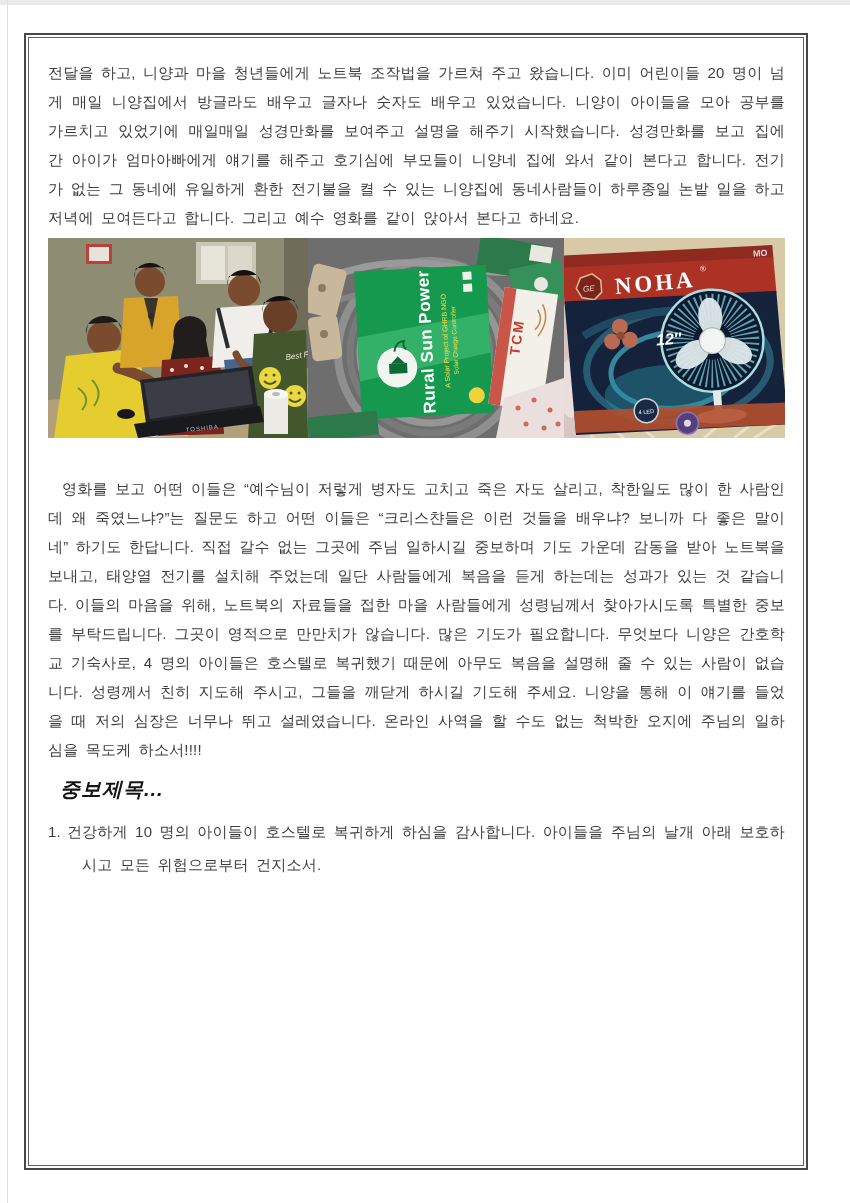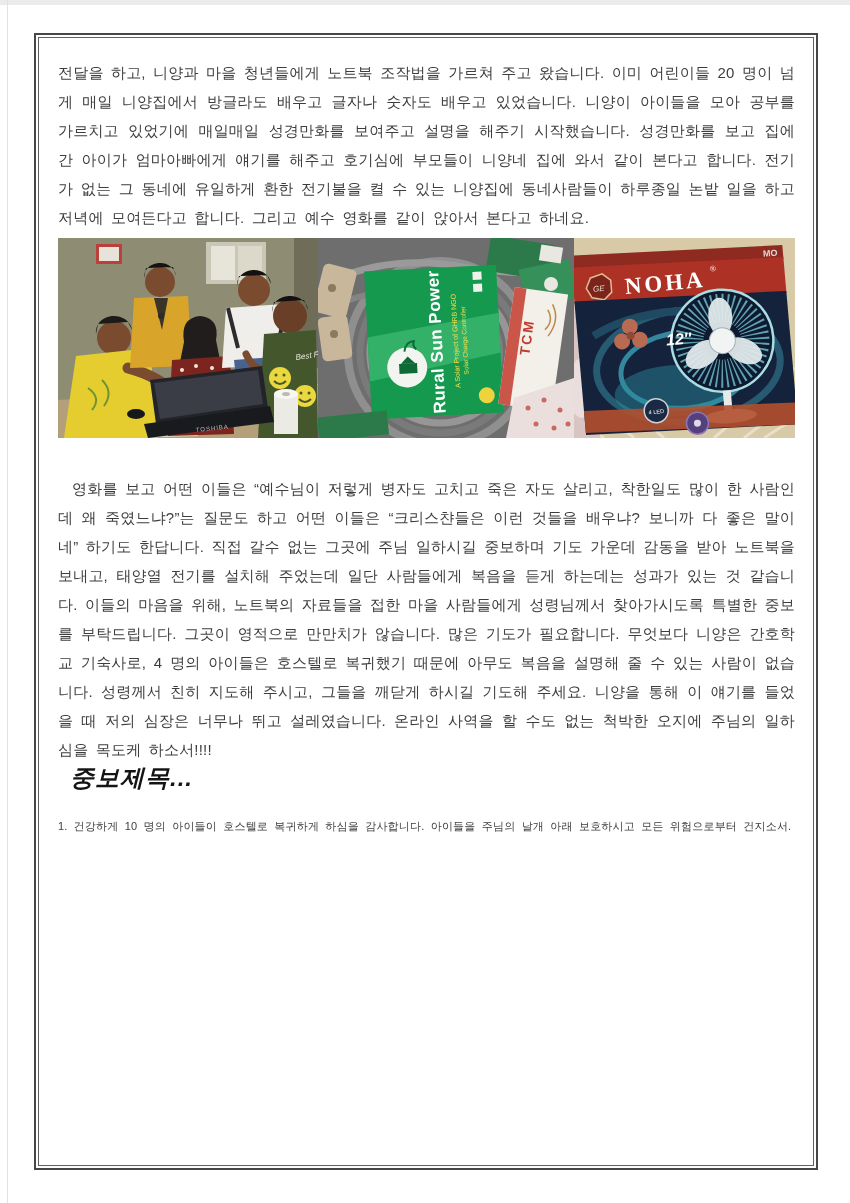--- a/index.html
+++ b/index.html
@@ -3,41 +3,41 @@
 <meta charset="utf-8">
 <style>
   html,body{margin:0;padding:0;}
   body{
     width:850px;height:1203px;position:relative;background:#ffffff;
     font-family:"Liberation Sans", sans-serif;color:#3d3d3d;overflow:hidden;
   }
   .top-strip{position:absolute;top:0;left:0;width:850px;height:5px;background:#ebebeb;}
   .left-edge-line{position:absolute;top:0;left:7px;width:1px;height:1203px;background:#e2e2e2;}
   .frame{
-    position:absolute;left:34px;top:33px;width:784px;height:1137px;
+    position:absolute;left:24px;top:33px;width:784px;height:1137px;
     border:2px solid #474747;padding:2px;box-sizing:border-box;background:#fff;
   }
   .frame-inner{
     border:1px solid #5f5f5f;width:100%;height:100%;box-sizing:border-box;
     padding:20px 18px 0 19px;overflow:hidden;
   }
   .para{
     margin:0;font-size:15px;line-height:29px;text-align:justify;
     word-spacing:3px;letter-spacing:0.2px;color:#3d3d3d;
   }
   .para.indent{ text-indent:14px; }
   .p2{ margin-top:36px; }
   .photo-strip{display:flex;margin-top:6px;height:200px;}
   .photo{height:200px;overflow:hidden;}
   .photo svg{display:block;}
   .heading{
-    margin:1px 0 0 12px;font-size:24px;line-height:26px;font-weight:bold;font-style:italic;
+    margin:12px 0 0 12px;font-size:20px;line-height:26px;font-weight:bold;font-style:italic;
     color:#141414;letter-spacing:1px;
   }
-  .prayer-list{margin-top:13px;font-size:11px;line-height:45px;text-align:justify;word-spacing:3px;letter-spacing:0.2px;}
+  .prayer-list{margin-top:13px;font-size:15px;line-height:33px;text-align:justify;word-spacing:3px;letter-spacing:0.2px;}
   .prayer-item{padding-left:34px;text-indent:-34px;}
   .prayer-item.indent-sm{padding-left:22px;text-indent:-22px;}
   .num{margin-right:6px;}
   .date-line{
     margin-top:4px;line-height:30px;font-size:15px;text-align:right;padding-right:22px;
     white-space:pre;color:#3d3d3d;word-spacing:2px;
   }
 </style>
 </head>
 <body>

